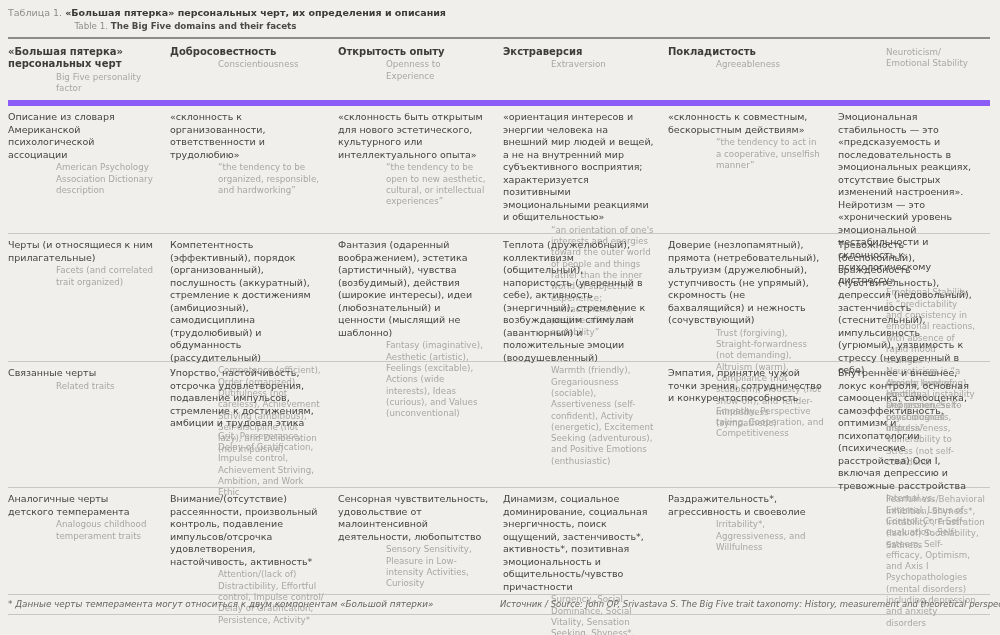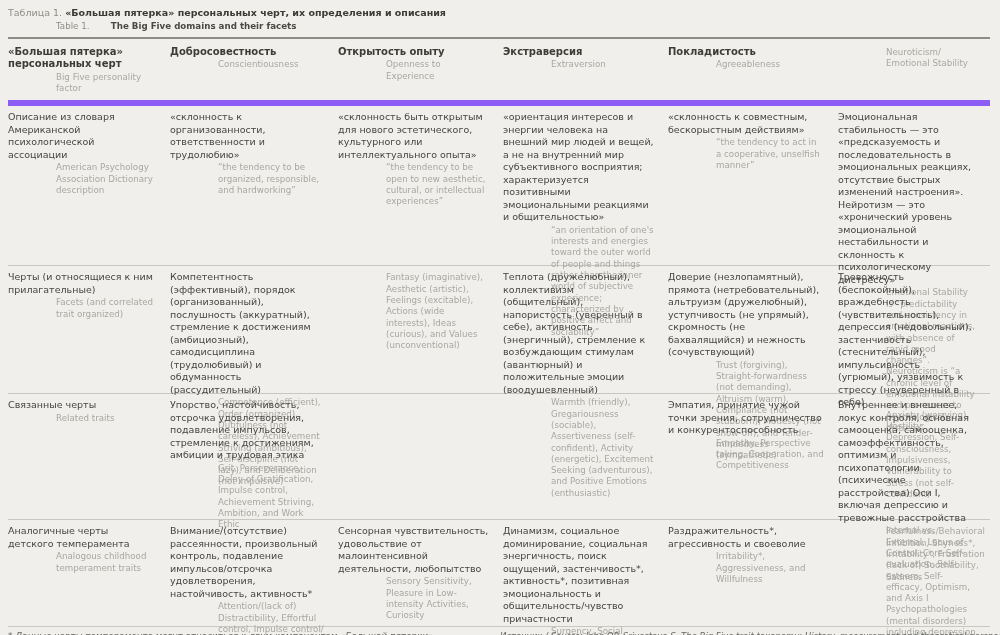--- a/index.html
+++ b/index.html
@@ -15,40 +15,40 @@
     padding: 5px 10px 0 8px;
     overflow: hidden;
     background: #f0efec;
   }
   
   .title-block {
     padding: 2px 0 5px 0;
     border-bottom: 2px solid #8d8d87;
   }
   .title-line { font-size: 10.5px; line-height: 13px; white-space: nowrap; }
-  .title-label { color: #8e8e88; display: inline-block; min-width: 52px; }
+  .title-label { color: #8e8e88; display: inline-block; min-width: 52px; text-align: right; }
   .title-text  { font-weight: bold; color: #3b3b35; }
   .title-line.en .title-label { color: #8e8e88; }
   .title-line.en .title-text  { color: #4a4a44; }
 
   
   .grid {
     display: grid;
     grid-template-columns: 162px 168px 165px 165px 170px 1fr;
     box-sizing: border-box;
   }
   .cell { padding-right: 14px; box-sizing: border-box; }
   .ru { display: block; font-size: 9.5px; line-height: 12.5px; color: #454540; }
   .en { display: block; font-size: 8.7px; line-height: 11.3px; color: #a8a8a2; margin-top: 1px; margin-left: 48px; }
 
   .header-row { padding: 7px 0 6px 0; border-bottom: 6px solid #8b5cf6; min-height: 45px; }
   .header-row .ru { font-weight: bold; font-size: 10px; color: #3d3d37; }
 
   .body-row { border-bottom: 1px solid #c8c8c2; padding: 5px 0 4px 0; }
-  .row-desc      { height: 160px; }
+  .row-desc      { height: 128px; }
   .row-facets    { height: 128px; }
   .row-related   { height: 126px; }
   .row-childhood { height: 107px; }
 
   
   .footer {
     display: grid;
     grid-template-columns: 492px 1fr;
     padding: 4px 0 3px 0;
     border-bottom: 1px solid #c8c8c2;
@@ -129,20 +129,21 @@
   <div class="grid body-row row-facets">
     <div class="cell">
       <span class="ru">Черты (и относящиеся к ним прилагательные)</span>
       <span class="en">Facets (and correlated trait organized)</span>
     </div>
     <div class="cell">
       <span class="ru">Компетентность (эффективный), порядок (организованный), послушность (аккуратный), стремление к достижениям (амбициозный), самодисциплина (трудолюбивый) и обдуманность (рассудительный)</span>
       <span class="en">Competence (efficient), Order (organized), Dutifulness (not careless), Achievement Striving (ambitious), Self-discipline (not lazy), and Deliberation (not impulsive)</span>
     </div>
     <div class="cell">
+      <span class="ru">Фантазия (одаренный воображением), эстетика (артистичный), чувства (возбудимый), действия (широкие интересы), идеи (любознательный) и ценности (мыслящий не шаблонно)</span>
       <span class="en">Fantasy (imaginative), Aesthetic (artistic), Feelings (excitable), Actions (wide interests), Ideas (curious), and Values (unconventional)</span>
     </div>
     <div class="cell">
       <span class="ru">Теплота (дружелюбный), коллективизм (общительный), напористость (уверенный в себе), активность (энергичный), стремление к возбуждающим стимулам (авантюрный) и положительные эмоции (воодушевленный)</span>
       <span class="en">Warmth (friendly), Gregariousness (sociable), Assertiveness (self-confident), Activity (energetic), Excitement Seeking (adventurous), and Positive Emotions (enthusiastic)</span>
     </div>
     <div class="cell">
       <span class="ru">Доверие (незлопамятный), прямота (нетребовательный), альтруизм (дружелюбный), уступчивость (не упрямый), скромность (не бахвалящийся) и нежность (сочувствующий)</span>
       <span class="en">Trust (forgiving), Straight-forwardness (not demanding), Altruism (warm), Compliance (not stubborn), Modesty (not show-off), and Tender-mindedness (sympathetic)</span>
     </div>

